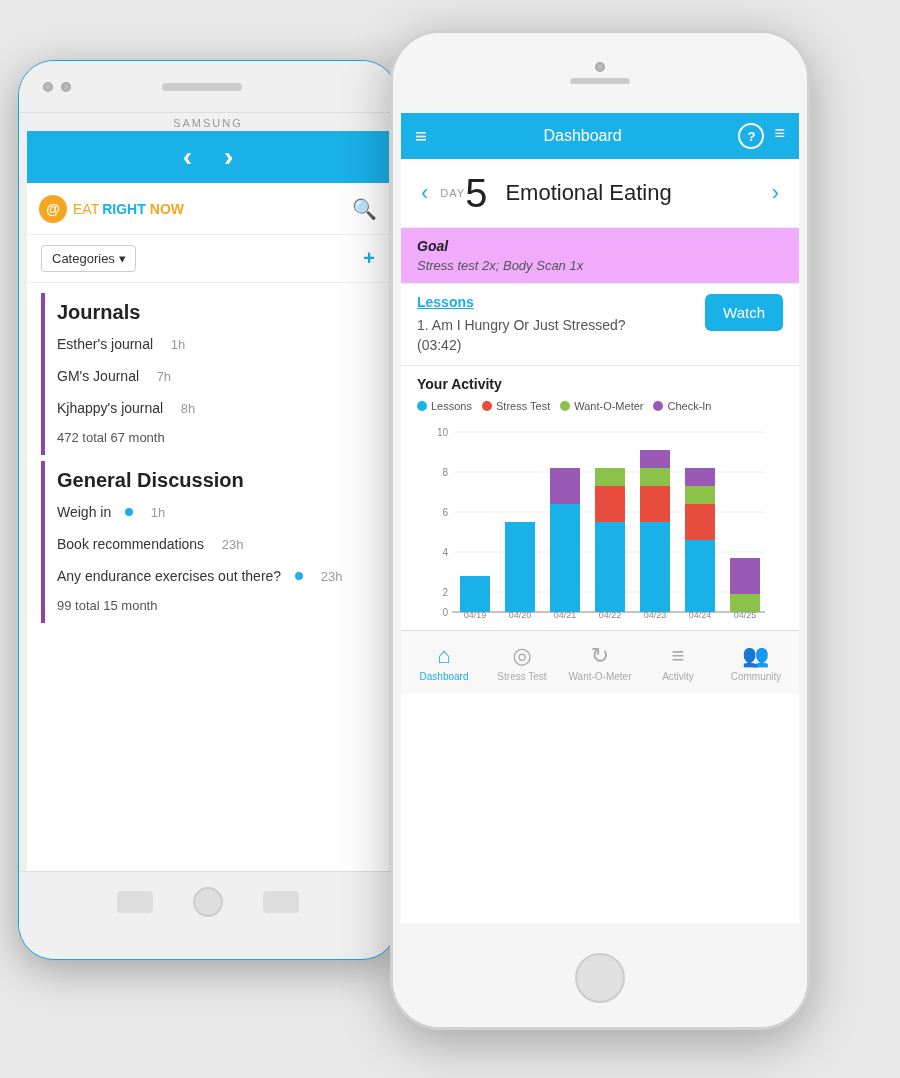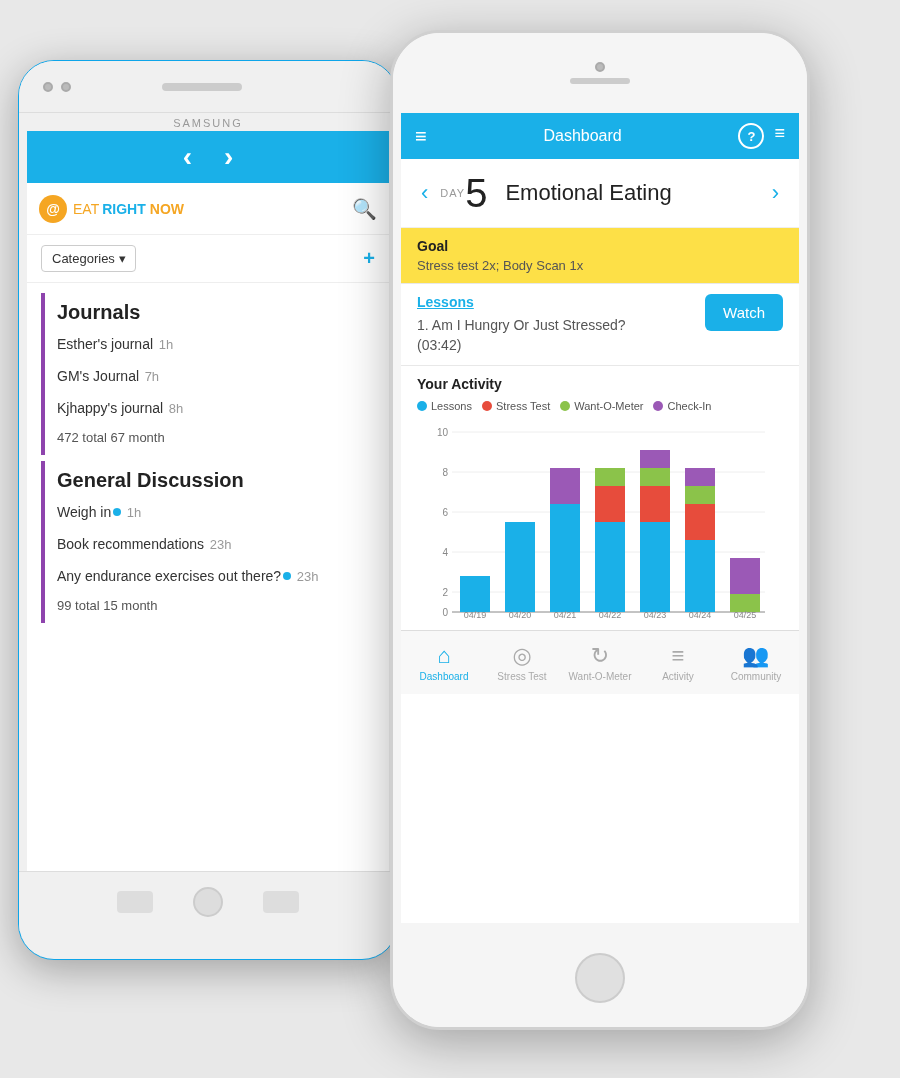--- a/index.html
+++ b/index.html
@@ -173,21 +173,21 @@
       font-weight: bold;
       color: #222;
       padding: 8px 12px 4px;
     }
     .forum-item {
       padding: 8px 12px;
       font-size: 14px;
       color: #333;
       display: flex;
       align-items: center;
-      gap: 2px;
+      gap: 14px;
     }
     .forum-item-title {
       color: #333;
       font-weight: normal;
     }
     .forum-time {
       color: #999;
       font-size: 13px;
     }
     .dot-indicator {
@@ -343,23 +343,24 @@
       color: #222;
       line-height: 1;
     }
     .day-title {
       font-size: 22px;
       color: #222;
       margin-left: 10px;
       font-weight: 400;
     }
     .goal-section {
-      background: #fde047;
+      background: #f0abfc;
       padding: 10px 16px;
       border-bottom: 1px solid #e8e8e8;
+      font-style: italic;
     }
     .goal-label {
       font-weight: bold;
       font-size: 14px;
       color: #222;
       margin-bottom: 4px;
     }
     .goal-text {
       font-size: 13px;
       color: #555;

